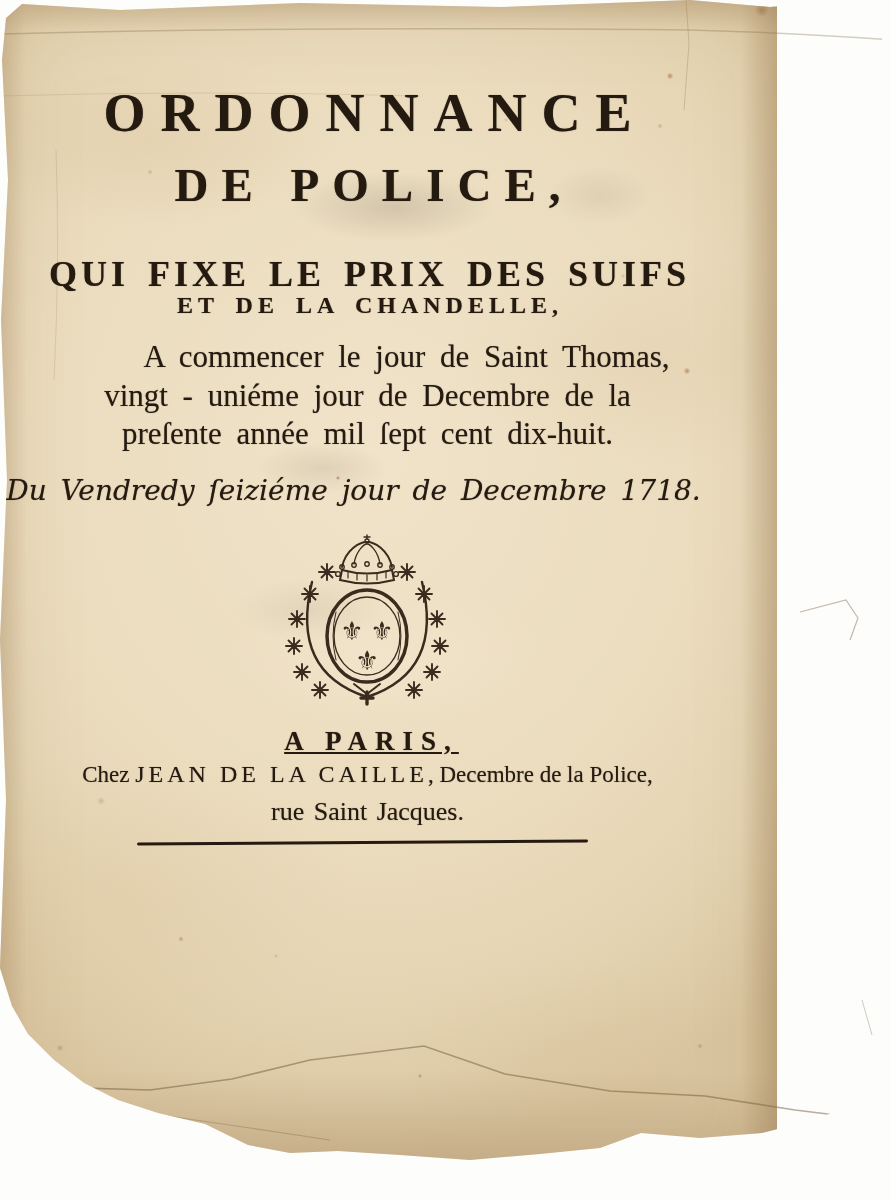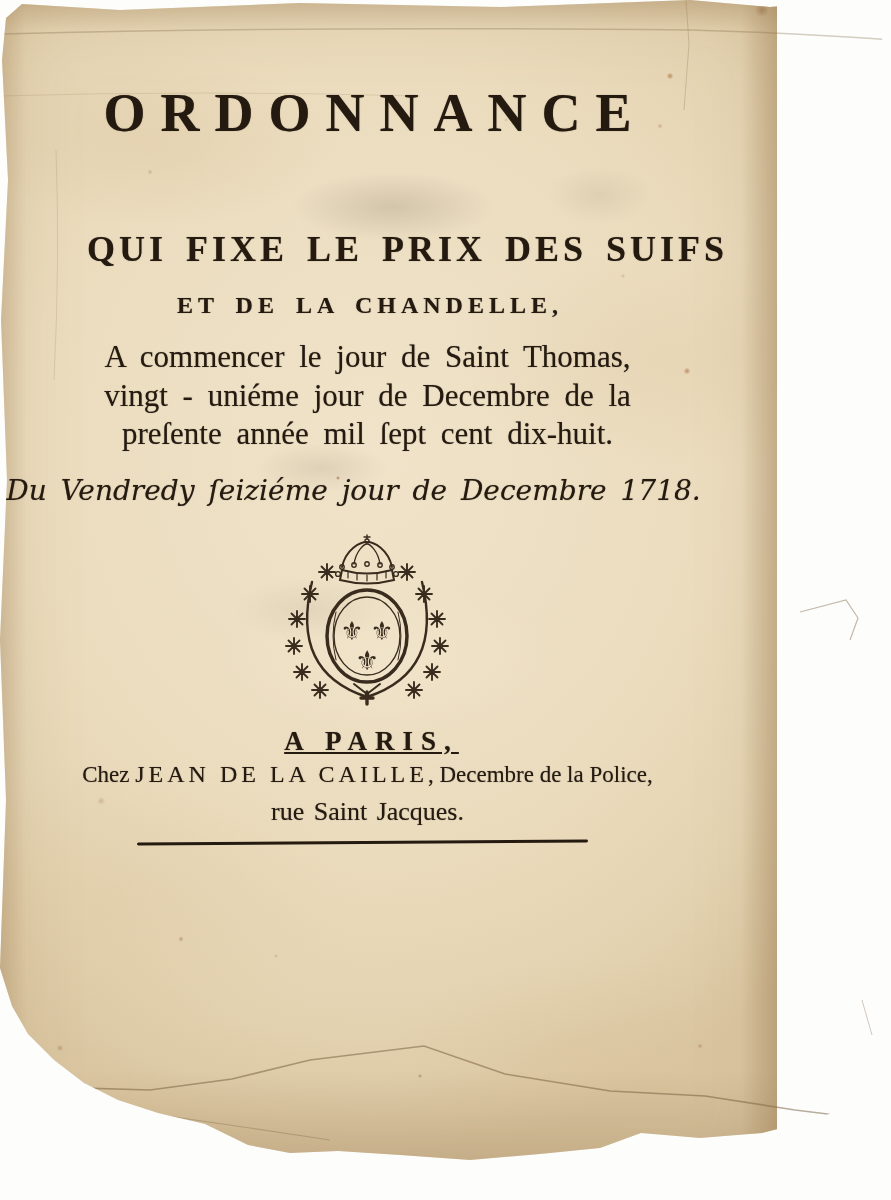--- a/index.html
+++ b/index.html
@@ -70,23 +70,23 @@
   .creases{position:absolute;inset:0;}
   
   .content{
     position:absolute;left:0;top:0;width:735px;height:1200px;
     color:#241a10;
   }
   .line{position:absolute;left:0;width:100%;text-align:center;white-space:nowrap;
         text-shadow:0 0 1px rgba(36,26,16,.5);}
   .t1{top:82px; font-size:54px;font-weight:bold;letter-spacing:15px;text-indent:15px;}
   .t2{top:158px;font-size:47px;font-weight:bold;letter-spacing:13px;text-indent:13px;}
-  .s1{top:228px;font-size:36px;font-weight:bold;letter-spacing:4px;word-spacing:6px;text-indent:4px;padding-left:38px;}
+  .s1{top:253px;font-size:36px;font-weight:bold;letter-spacing:4px;word-spacing:6px;text-indent:4px;}
   .s2{top:292px;font-size:24px;font-weight:bold;letter-spacing:5px;word-spacing:6px;text-indent:5px;}
-  .b1{top:339px;}.b2{top:378px;}.b3{top:416px;}
+  .b1{top:339px;padding-left:39px;}.b2{top:378px;}.b3{top:416px;}
   .body-line{font-size:31px;word-spacing:7px;}
   .date{top:474px;font-size:28px;font-style:italic;
         font-family:"DejaVu Serif","Liberation Serif",serif;
         transform:translateX(-14px);word-spacing:5px;}
   .city{top:726px;font-size:27px;font-weight:bold;letter-spacing:8px;text-indent:8px;text-decoration:underline;}
   .pub{top:761px;font-size:23px;}
   .pub .big{font-size:24px;letter-spacing:4px;}
   .addr{top:797px;font-size:26px;word-spacing:3px;}
   .year{top:849px;font-size:27px;letter-spacing:5px;text-indent:5px;}
   .rule{position:absolute;left:137px;top:841px;width:451px;height:3px;
@@ -110,20 +110,21 @@
       <path d="M14 1086 L150 1090 L232 1079 L310 1060 L424 1046 L505 1074 L610 1091 L705 1096 L795 1110 L860 1118" stroke="rgba(100,75,45,.45)" stroke-width="1.6"></path>
       <path d="M40 1106 L140 1112 L250 1128 L330 1140" stroke="rgba(100,75,45,.28)" stroke-width="1.2"></path>
       <path d="M800 612 L846 600 L858 618 L850 640" stroke="rgba(110,80,48,.40)" stroke-width="1.2"></path>
       <path d="M862 1000 L872 1035" stroke="rgba(110,80,48,.30)" stroke-width="1"></path>
     </svg>
 
     <div class="layer edge-shade"></div>
 
     <div class="content">
       <div class="line t1">ORDONNANCE</div>
+      <div class="line t2">DE POLICE,</div>
       <div class="line s1">QUI FIXE LE PRIX DES SUIFS</div>
       <div class="line s2">ET DE LA CHANDELLE,</div>
 
       <div class="line body-line b1">A commencer le jour de Saint Thomas,</div>
       <div class="line body-line b2">vingt - uniéme jour de Decembre de la</div>
       <div class="line body-line b3">preſente année mil ſept cent dix-huit.</div>
 
       <div class="line date">Du Vendredy ſeiziéme jour de Decembre 1718.</div>
 
       <svg class="arms" width="190" height="172" viewBox="0 0 190 172">

